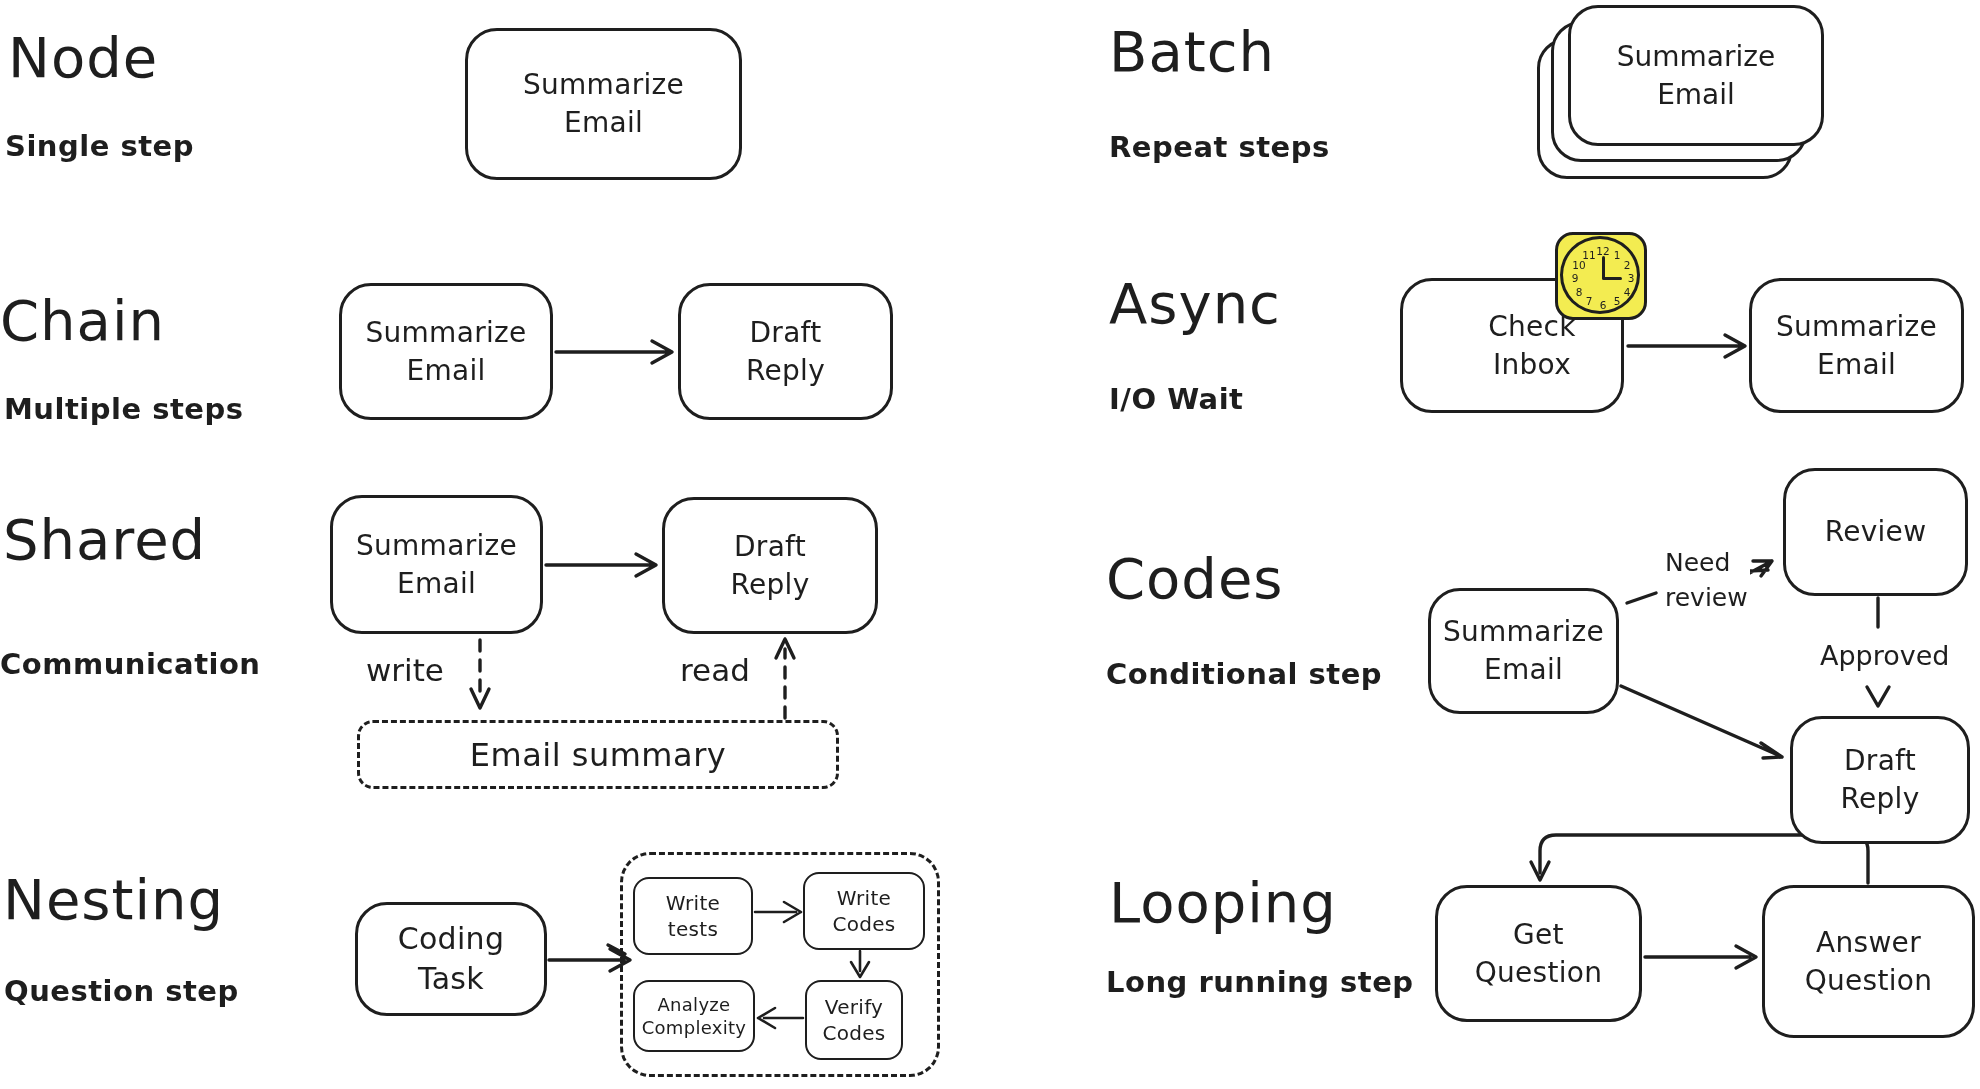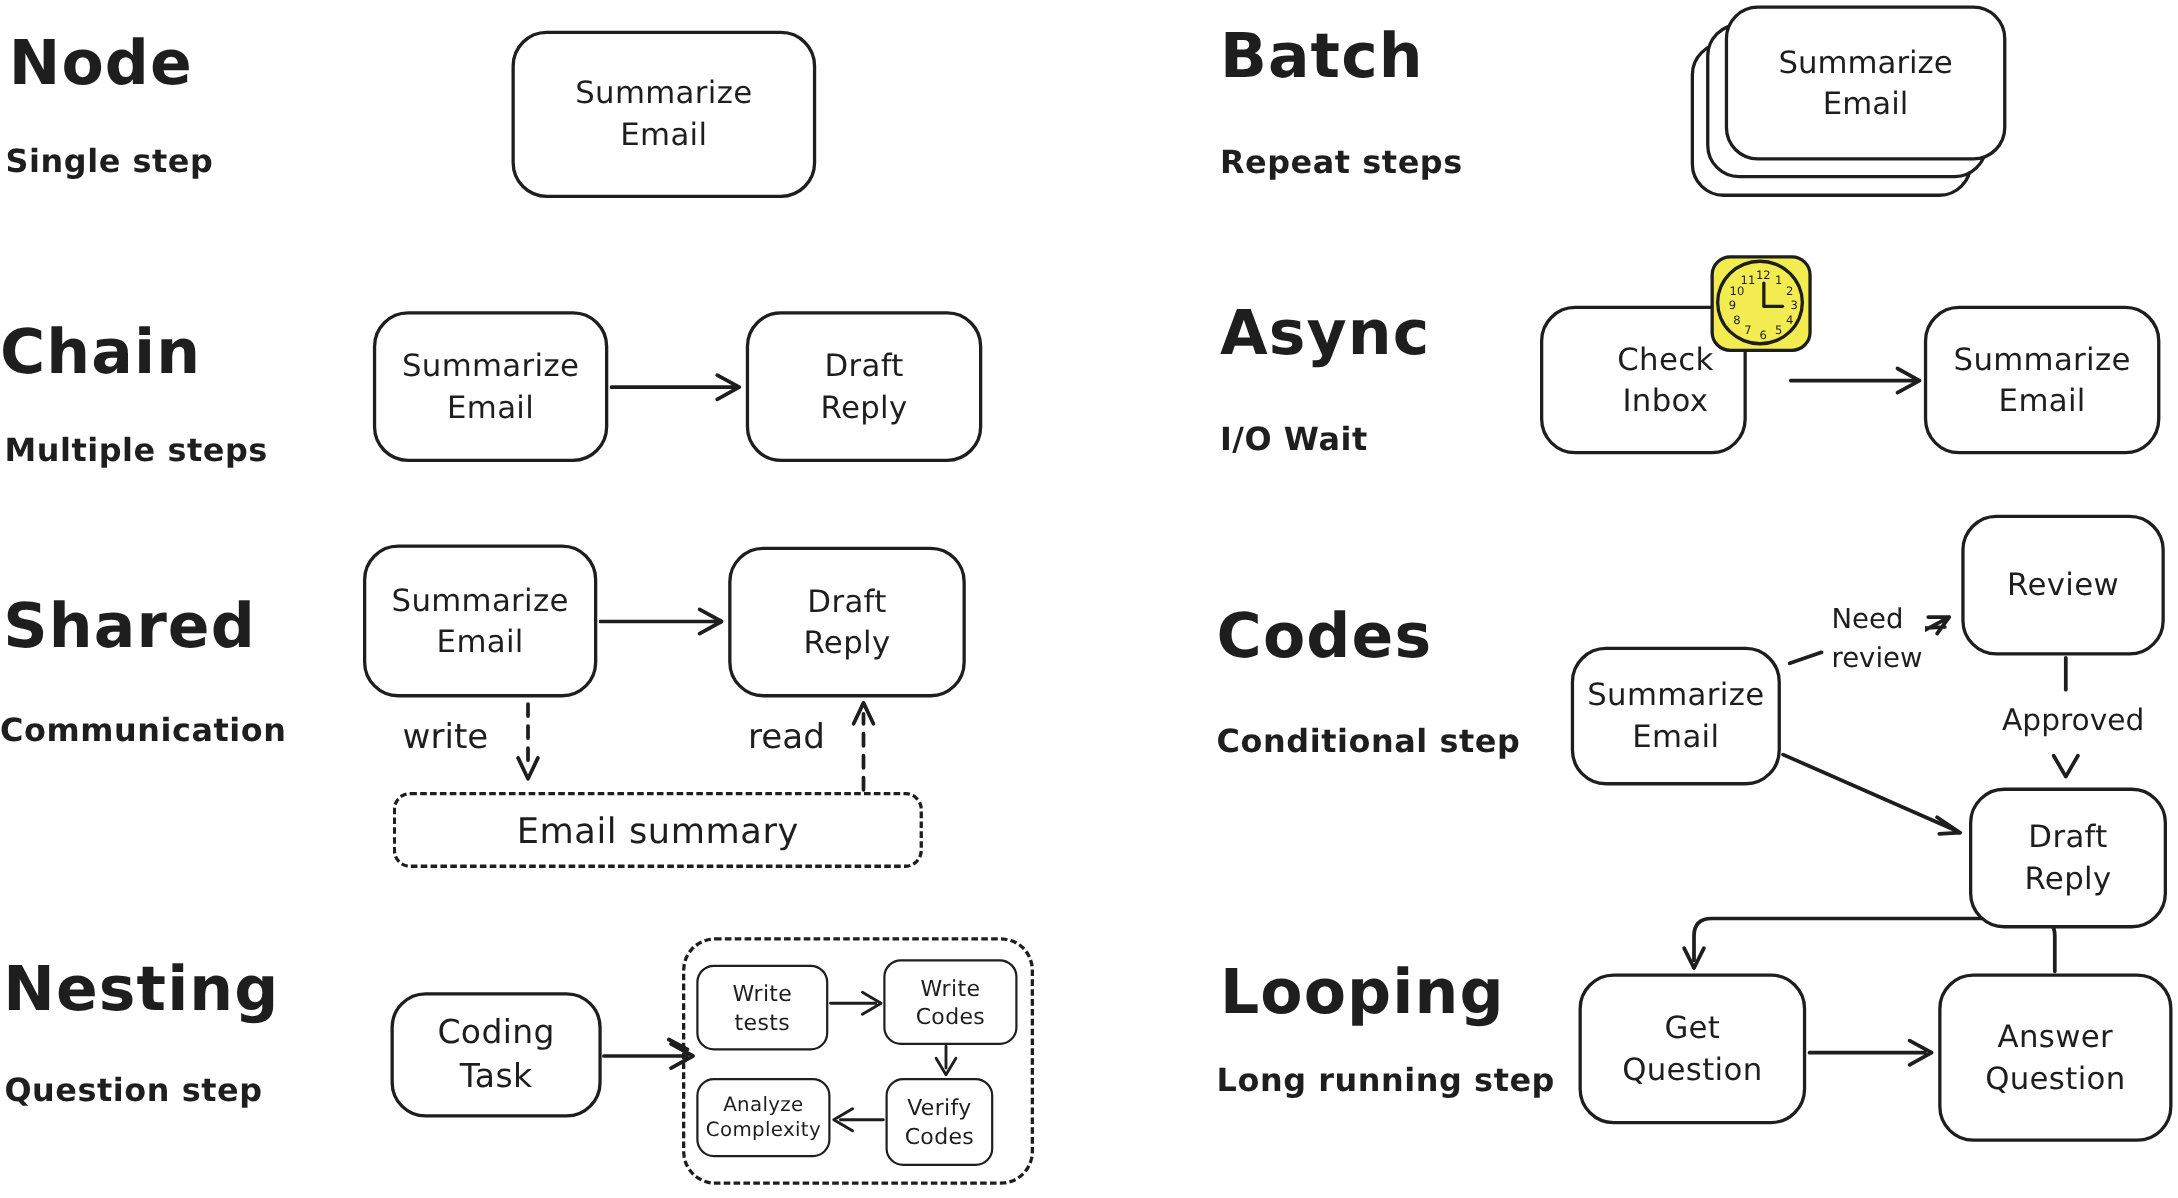--- a/index.html
+++ b/index.html
@@ -1,21 +1,21 @@
 <!DOCTYPE html>
 <html><head>
 <meta charset="utf-8">
 <style>
   html,body{margin:0;padding:0;background:#ffffff;}
   body{
     width:1980px;height:1089px;position:relative;overflow:hidden;
     font-family:"DejaVu Sans","Liberation Sans",sans-serif;color:#1e1e1e;
   }
   .title{
-    position:absolute;font-size:56px;font-weight:700;letter-spacing:1px;
+    position:absolute;font-size:56px;font-weight:400;letter-spacing:1px;
     line-height:1;white-space:nowrap;
   }
   .subtitle{
     position:absolute;font-size:29px;font-weight:700;letter-spacing:.5px;
     line-height:1.1;white-space:nowrap;
   }
   .box{
     position:absolute;border:3px solid #1e1e1e;border-radius:32px;background:#fff;
     display:flex;align-items:center;justify-content:center;text-align:center;
     white-space:pre-line;font-size:28px;line-height:1.35;letter-spacing:.3px;
@@ -77,21 +77,21 @@
   
   #node-title{left:8px;top:30px;}
   #node-subtitle{left:5px;top:131px;}
   #node-box{left:465px;top:28px;width:277px;height:152px;}
 
   #chain-title{left:0px;top:293px;}
   #chain-subtitle{left:4px;top:394px;}
   #chain-box1{left:339px;top:283px;width:214px;height:137px;}
   #chain-box2{left:678px;top:283px;width:215px;height:137px;}
 
-  #shared-title{left:3px;top:542px;}
+  #shared-title{left:3px;top:512px;}
   #shared-subtitle{left:0px;top:649px;}
   #shared-box1{left:330px;top:495px;width:213px;height:139px;}
   #shared-box2{left:662px;top:497px;width:216px;height:137px;}
   #shared-write{left:364px;top:650px;}
   #shared-read{left:678px;top:650px;}
   #shared-store{left:357px;top:720px;width:482px;height:69px;}
 
   #nesting-title{left:3px;top:872px;}
   #nesting-subtitle{left:4px;top:976px;}
   #nesting-box{left:355px;top:902px;width:192px;height:114px;font-size:30px;}
@@ -103,21 +103,21 @@
 
   #batch-title{left:1109px;top:24px;}
   #batch-subtitle{left:1109px;top:132px;}
   #batch-card-back{left:1537px;top:38px;}
   #batch-card-mid{left:1551px;top:21px;}
   #batch-card-main{left:1568px;top:5px;display:flex;align-items:center;justify-content:center;
     text-align:center;white-space:pre-line;font-size:28px;line-height:1.35;}
 
   #async-title{left:1109px;top:276px;}
   #async-subtitle{left:1109px;top:384px;}
-  #async-box1{left:1400px;top:278px;width:188px;height:135px;padding-left:40px;}
+  #async-box1{left:1400px;top:278px;width:224px;height:135px;padding-left:40px;}
   #async-box2{left:1749px;top:278px;width:215px;height:135px;}
 
   #branch-title{left:1106px;top:551px;}
   #branch-subtitle{left:1106px;top:659px;}
   #branch-box-source{left:1428px;top:588px;width:191px;height:126px;}
   #branch-box-review{left:1783px;top:468px;width:185px;height:128px;}
   #branch-box-reply{left:1790px;top:716px;width:180px;height:128px;}
   #branch-need-label{left:1663px;top:545px;text-align:left;line-height:1.4;}
   #branch-approved-label{left:1818px;top:638px;width:120px;text-align:center;font-size:27px;}
 

